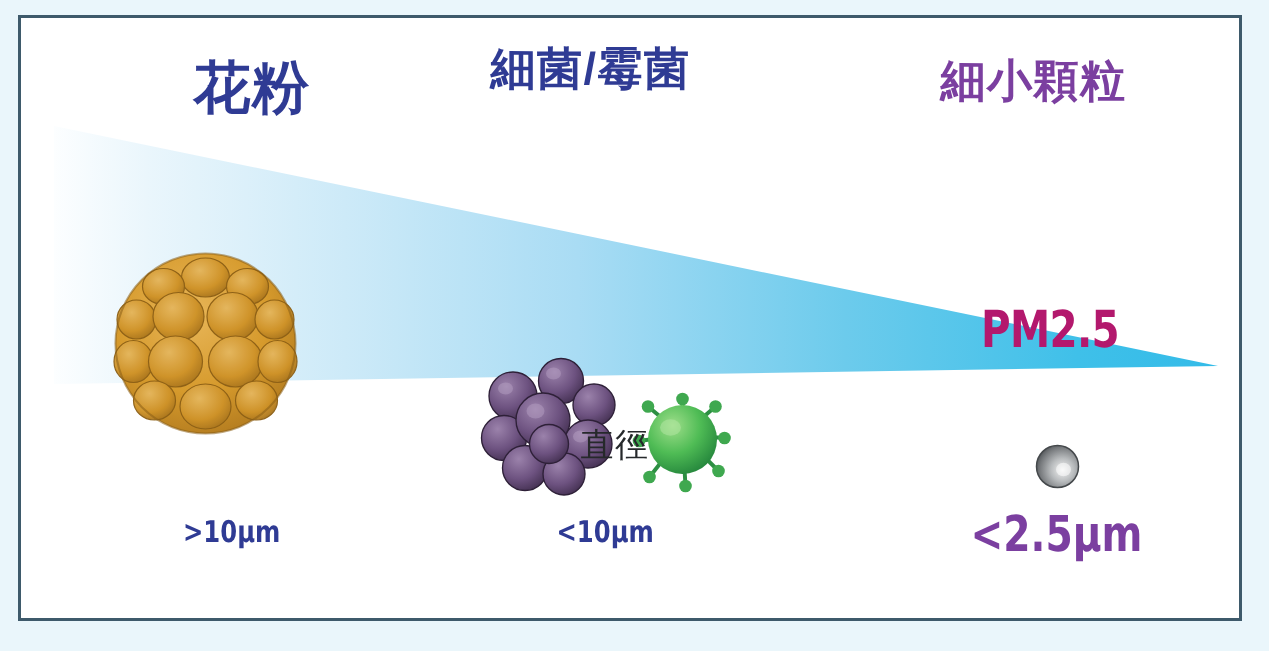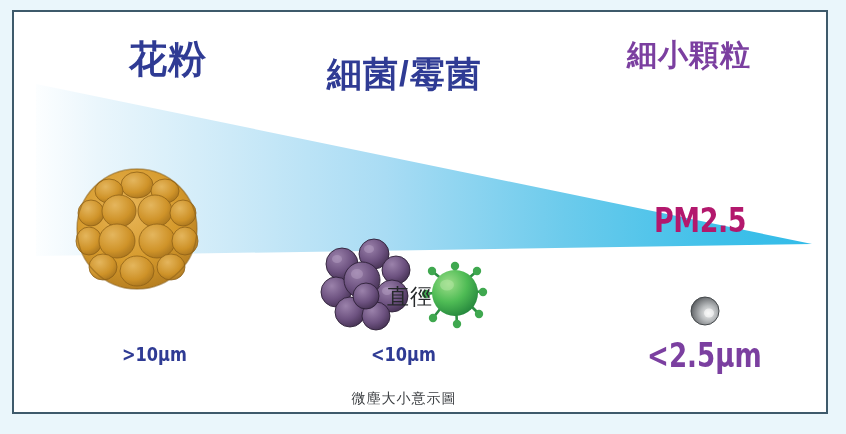--- a/index.html
+++ b/index.html
@@ -53,22 +53,22 @@
     line-height: 1;
   }
   .header-pollen {
     left: 115px;
     top: 8px;
     font-size: 38px;
     color: #2f3b94;
   }
   .header-bacteria {
     left: 313px;
-    top: 24px;
-    font-size: 35px;
+    top: 0;
+    font-size: 30px;
     color: #2f3b94;
   }
   .header-fine {
     left: 613px;
     top: 8px;
     font-size: 30px;
     color: #7b3fa0;
     text-align: right;
   }
 
@@ -324,17 +324,14 @@
   </div>
 
   <div class="diameter-title">
     <span>直徑</span>
   </div>
 
   <div class="size-label size-pollen">&gt;10µm</div>
   <div class="size-label size-bacteria">&lt;10µm</div>
   <div class="size-label size-fine">&lt;2.5µm</div>
 
-  <div class="caption">
-    <span>微塵大小意示圖</span>
-  </div>
 
 </div>
 
 </body></html>

